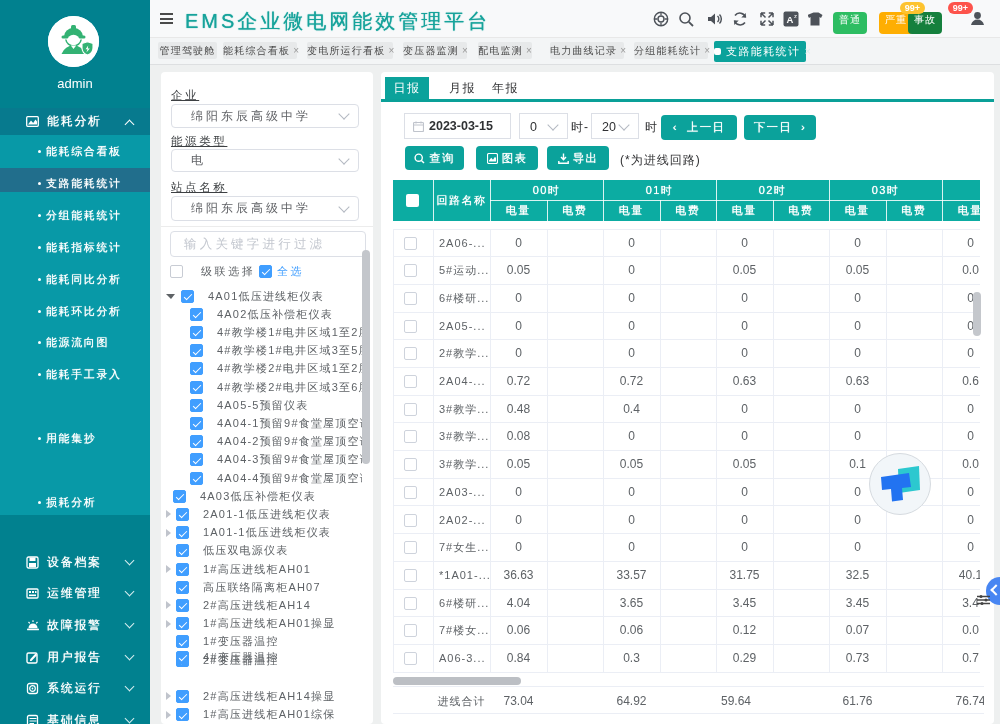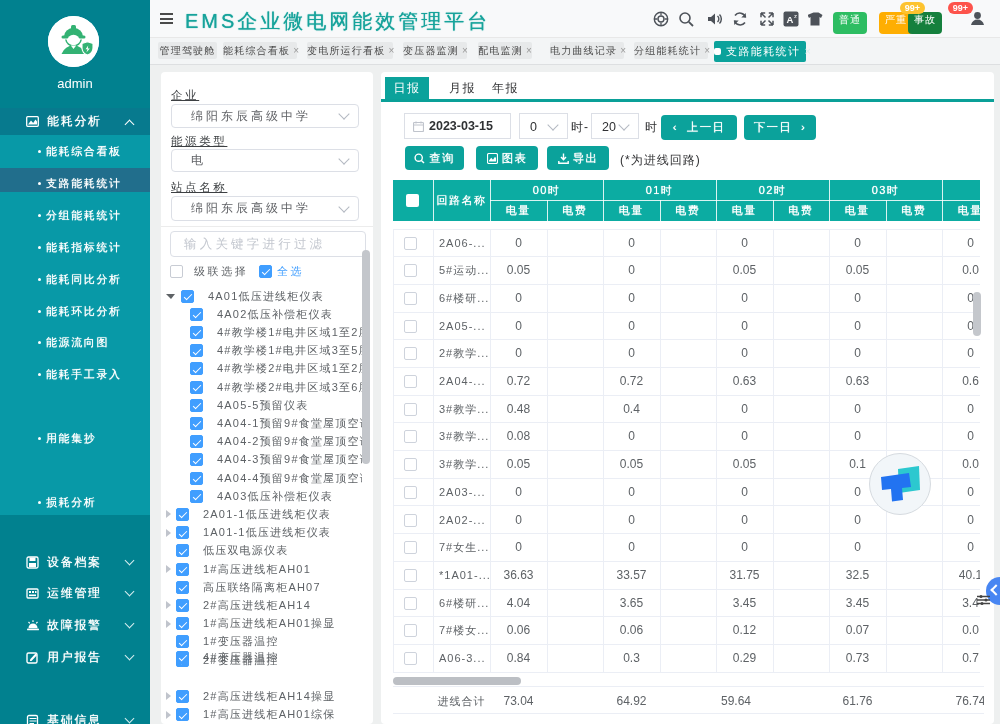--- a/index.html
+++ b/index.html
@@ -177,20 +177,31 @@
 <div class="m1 abs" style="top:644px">
       <span class="ic">
         <svg width="13" height="13" viewBox="0 0 13 13">
           <rect x="1" y="2" width="10" height="10" rx="1.5" fill="none" stroke="#fff" stroke-width="1.4"></rect>
           <path d="M4 8.5 l5.5-6 1.6 1.5-5.6 6 H4z" fill="#fff"></path>
         </svg>
       </span>
       <span class="tx">用户报告</span>
       <span class="ar" style="border-right:1.6px solid #d7eef0;border-bottom:1.6px solid #d7eef0;transform:rotate(45deg);margin-top:-6px"></span>
     </div>
+<div class="m1 abs" style="top:675px">
+      <span class="ic">
+        <svg width="13" height="13" viewBox="0 0 13 13">
+          <rect x="1.5" y="1.5" width="10" height="10" rx="2" fill="none" stroke="#fff" stroke-width="1.3"></rect>
+          <circle cx="6.5" cy="6.5" r="2.8" fill="none" stroke="#fff" stroke-width="1.2"></circle>
+          <circle cx="6.5" cy="6.5" r="0.9" fill="#fff"></circle>
+        </svg>
+      </span>
+      <span class="tx">系统运行</span>
+      <span class="ar" style="border-right:1.6px solid #d7eef0;border-bottom:1.6px solid #d7eef0;transform:rotate(45deg);margin-top:-6px"></span>
+    </div>
 <div class="m1 abs" style="top:707px">
       <span class="ic">
         <svg width="13" height="13" viewBox="0 0 13 13">
           <rect x="1.5" y="1.5" width="10" height="10" rx="1.5" fill="none" stroke="#fff" stroke-width="1.3"></rect>
           <path d="M3.5 4.5 h7 M3.5 7 h7 M3.5 9.5 h4.5" stroke="#fff" stroke-width="1.2"></path>
         </svg>
       </span>
       <span class="tx">基础信息</span>
       <span class="ar" style="border-right:1.6px solid #d7eef0;border-bottom:1.6px solid #d7eef0;transform:rotate(45deg);margin-top:-6px"></span>
     </div>
@@ -258,21 +269,21 @@
   </div>
 <div class="flab abs" style="top:180px">站点名称</div>
 <div class="sel abs" style="top:196px;height:25px">
     <span class="t">绵阳东辰高级中学</span>
     <span class="chev"></span>
   </div>
 <div id="div1" class="abs"></div>
 <div id="finp" class="abs">输入关键字进行过滤</div>
 <div class="abs" style="left:170px;top:264px;height:14px;display:flex;align-items:center">
     <span class="cb off" style="position:relative"></span>
-    <span style="font-size:11px;color:#5e6266;margin-left:11px;letter-spacing:2.6px">级联选择</span>
+    <span style="font-size:11px;color:#5e6266;margin-left:18px;letter-spacing:2.6px">级联选择</span>
   </div>
 <div class="abs" style="left:259px;top:264px;height:14px;display:flex;align-items:center">
     <span class="cb on" style="position:relative"></span>
     <span style="font-size:11px;color:#409eff;margin-left:5px;letter-spacing:2.6px">全选</span>
   </div>
 <div class="trow abs" style="top:287.0px;padding-left:5px">
     <span class="car dn"></span>
     <span class="cb on" style="position:relative;flex:none"></span>
     <span class="cb-sp" style="width:7px;flex:none"></span>
     <span class="lbl">4A01低压进线柜仪表</span>
@@ -320,21 +331,21 @@
 <div class="trow abs" style="top:450.79999999999995px;padding-left:29px">
     <span class="cb on" style="position:relative;flex:none"></span>
     <span class="cb-sp" style="width:7px;flex:none"></span>
     <span class="lbl">4A04-3预留9#食堂屋顶空调机组仪表</span>
   </div>
 <div class="trow abs" style="top:469.0px;padding-left:29px">
     <span class="cb on" style="position:relative;flex:none"></span>
     <span class="cb-sp" style="width:7px;flex:none"></span>
     <span class="lbl">4A04-4预留9#食堂屋顶空调机组仪表</span>
   </div>
-<div class="trow abs" style="top:487.2px;padding-left:29px">
+<div class="trow abs" style="top:487.2px;padding-left:12px">
     <span class="cb on" style="position:relative;flex:none"></span>
     <span class="cb-sp" style="width:7px;flex:none"></span>
     <span class="lbl">4A03低压补偿柜仪表</span>
   </div>
 <div class="trow abs" style="top:505.4px;padding-left:5px">
     <span class="car"></span>
     <span class="cb on" style="position:relative;flex:none"></span>
     <span class="cb-sp" style="width:7px;flex:none"></span>
     <span class="lbl">2A01-1低压进线柜仪表</span>
   </div>

